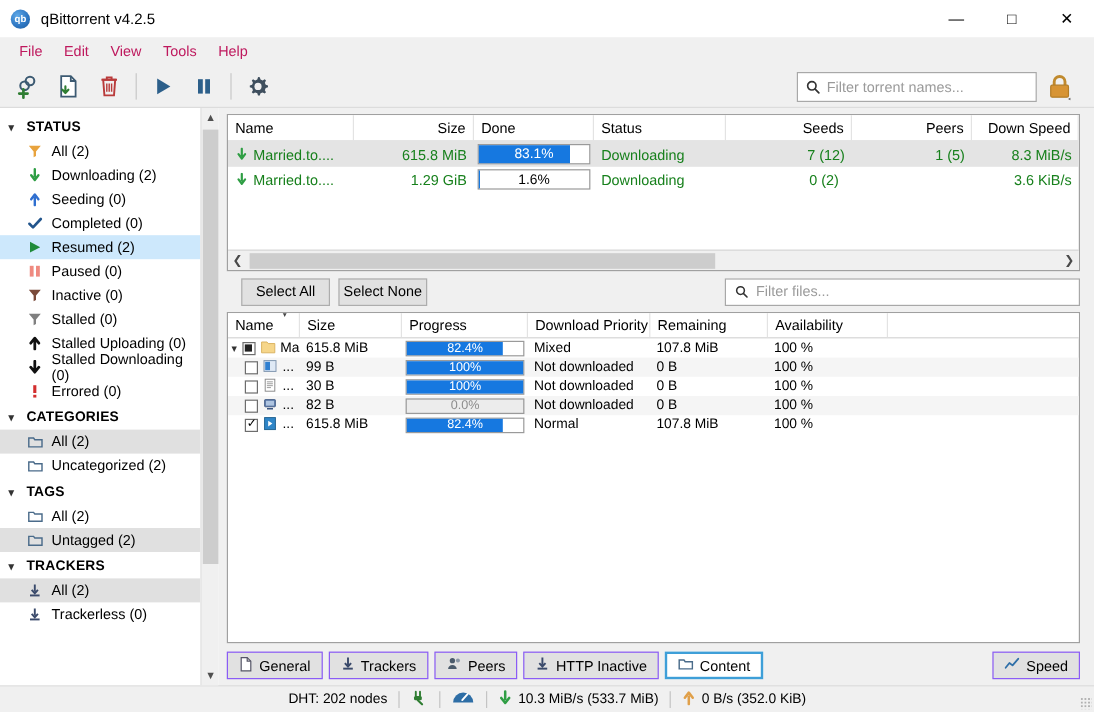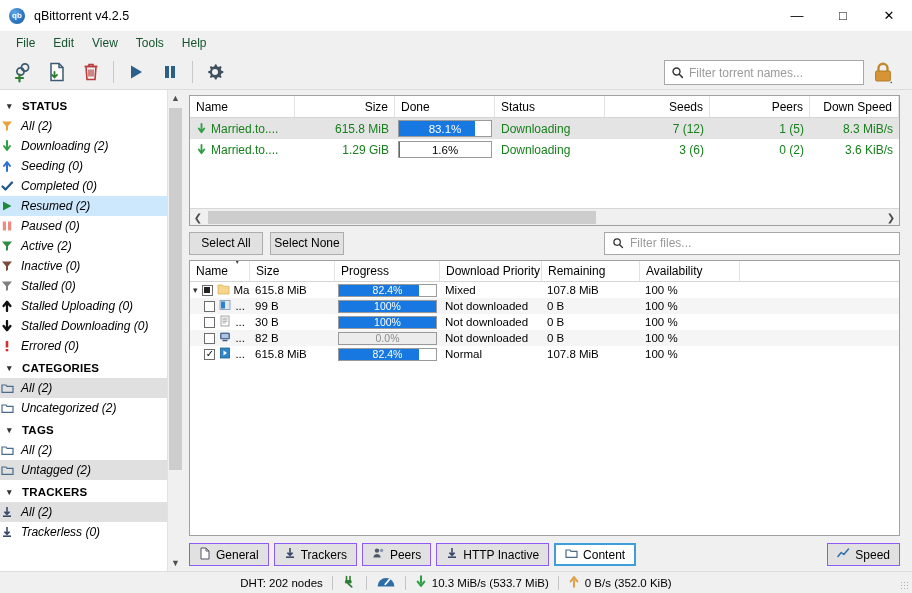--- a/index.html
+++ b/index.html
@@ -23,21 +23,21 @@
     background: radial-gradient(circle at 35% 32%, #5fa9e8 0%, #2f78c4 55%, #1d5a9c 100%);
     display: flex; align-items: center; justify-content: center;
     color: #fff; font-size: 8px; font-weight: bold; line-height: 1;
   }
   .title-text { margin-left: 9px; font-size: 12.5px; color: #000; }
   .wincontrols { position: absolute; right: 0; top: 0; height: 31px; display: flex; }
   .wc { width: 46px; height: 31px; display: flex; align-items: center; justify-content: center; font-size: 13px; color: #000; }
 
   
   .menubar { height: 23px; flex: 0 0 23px; background: #f0f0f0; display: flex; align-items: center; padding-left: 7px; }
-  .menuitem { padding: 3px 9px; font-size: 12px; color: #14532d; }
+  .menuitem { padding: 3px 9px; font-size: 12px; color: #be185d; }
 
   
   .toolbar {
     height: 36px; flex: 0 0 36px; background: #f0f0f0; display: flex; align-items: center;
     padding-left: 6px; border-bottom: 1px solid #dcdcdc; position: relative;
   }
   .tb-btn { width: 34px; height: 32px; display: flex; align-items: center; justify-content: center; }
   .tb-sep { width: 1px; height: 22px; background: #c8c8c8; margin: 0 5px; }
   .tb-right { position: absolute; right: 16px; top: 5px; display: flex; align-items: center; gap: 6px; }
   .filterbox {
@@ -51,21 +51,21 @@
   .body { flex: 1 1 auto; display: flex; min-height: 0; }
 
   
   .sidebar-wrap { width: 182px; flex: 0 0 182px; background: #fff; position: relative; display: flex; }
   .sidebar { flex: 1 1 auto; overflow: hidden; padding-top: 4px; }
   .sb-section {
     display: flex; align-items: center; gap: 5px; height: 20px;
     padding-left: 7px; font-weight: bold; font-size: 11.5px; letter-spacing: 0.2px; margin-top: 2px;
   }
   .sb-item {
-    display: flex; align-items: center; gap: 7px; height: 20px; font-size: 12px; font-style: italic;
+    display: flex; align-items: center; gap: 7px; height: 20px; padding-left: 22px; font-size: 12px;
   }
   .sb-item.sel-blue { background: #cde8fc; }
   .sb-item.sel-gray { background: #e0e0e0; }
   .chev { font-size: 9px; color: #333; width: 10px; display:inline-block; }
   .ic { width: 14px; height: 14px; display: inline-flex; align-items: center; justify-content: center; flex: 0 0 14px; }
   .sb-scroll { width: 15px; flex: 0 0 15px; background: #f0f0f0; border-left: 1px solid #e2e2e2; position: relative; }
   .sb-scroll .arrow { position: absolute; left: 0; width: 15px; height: 16px; display: flex; align-items: center; justify-content: center; font-size: 9px; color: #505050; }
   .sb-scroll .arrow.up { top: 0; } .sb-scroll .arrow.dn { bottom: 0; }
   .sb-thumb { position: absolute; left: 1px; width: 13px; top: 18px; height: 362px; background: #cdcdcd; }
 
@@ -86,21 +86,21 @@
   .pbar .fill { position: absolute; left: 0; top: 0; bottom: 0; background: #1678e0; }
   .pbar .lbl { position: absolute; inset: 0; display: flex; align-items: center; justify-content: center; font-size: 11.5px; }
   .pbar .lbl.on { color: #fff; } .pbar .lbl.off { color: #000; }
 
   .hscroll { height: 17px; background: #f0f0f0; border-top: 1px solid #d7d7d7; display: flex; align-items: center; }
   .hs-arrow { width: 16px; text-align: center; font-size: 10px; color: #4a4a4a; }
   .hs-track { flex: 1 1 auto; height: 15px; background: #f0f0f0; position: relative; }
   .hs-thumb { position: absolute; left: 2px; top: 1px; height: 13px; width: 388px; background: #cdcdcd; }
 
   
-  .selbar { display: flex; align-items: center; gap: 7px; height: 24px; }
+  .selbar { display: flex; align-items: center; gap: 7px; height: 24px; margin-left: 12px; }
   .btn { height: 23px; min-width: 74px; background: #e1e1e1; border: 1px solid #adadad; font-size: 12px; display: flex; align-items: center; justify-content: center; }
   .filefilter { margin-left: auto; width: 296px; height: 23px; background: #fff; border: 1px solid #a8a8a8; display: flex; align-items: center; gap: 6px; padding: 0 7px; }
   .filefilter .ph { color: #9a9a9a; font-size: 12px; }
 
   
   .files { flex: 1 1 auto; background: #fff; border: 1px solid #a0a0a0; display: flex; flex-direction: column; min-height: 0; }
   .frow { display: flex; height: 16px; align-items: stretch; }
   .frow.alt { background: #f5f5f5; }
   .fd { display: flex; align-items: center; padding: 0 5px; font-size: 11.5px; overflow: hidden; white-space: nowrap; }
   .cbx { width: 11px; height: 11px; border: 1px solid #6d6d6d; background: #fff; display: inline-flex; align-items: center; justify-content: center; flex: 0 0 11px; }
@@ -272,28 +272,20 @@
               <svg width="12" height="12" viewBox="0 0 12 12">
                 <rect x="1.8" y="1.5" width="3.2" height="9" fill="#ef8a80"></rect>
                 <rect x="7" y="1.5" width="3.2" height="9" fill="#ef8a80"></rect>
               </svg>
             </span>
           <span>Paused (0)</span>
         </div>
         <div class="sb-item">
           <span class="ic">
               <svg width="12" height="12" viewBox="0 0 12 12">
-                <path d="M1 1.5h10L7 6.2V10L5 11V6.2z" fill="#2f8c45"></path>
-              </svg>
-            </span>
-          <span>Active (2)</span>
-        </div>
-        <div class="sb-item">
-          <span class="ic">
-              <svg width="12" height="12" viewBox="0 0 12 12">
                 <path d="M1 1.5h10L7 6.2V10L5 11V6.2z" fill="#7a4a3a"></path>
               </svg>
             </span>
           <span>Inactive (0)</span>
         </div>
         <div class="sb-item">
           <span class="ic">
               <svg width="12" height="12" viewBox="0 0 12 12">
                 <path d="M1 1.5h10L7 6.2V10L5 11V6.2z" fill="#808080"></path>
               </svg>
@@ -444,21 +436,20 @@
             <span style="color:#17801c">Married.to....</span>
           </div>
           <div class="td r green" style="width:100px">1.29 GiB</div>
           <div class="td" style="width:100px;padding:0 3px">
             <div class="pbar">
               <div class="fill" style="width:1.6%"></div>
               <div class="lbl off">1.6%</div>
             </div>
           </div>
           <div class="td green" style="width:110px">Downloading</div>
-          <div class="td r green" style="width:105px">3 (6)</div>
           <div class="td r green" style="width:100px">0 (2)</div>
           <div class="td r green" style="flex:1 1 auto">3.6 KiB/s</div>
         </div>
 
         <div style="flex:1 1 auto; min-height:48px"></div>
 
         <div class="hscroll">
           <div class="hs-arrow">❮</div>
           <div class="hs-track">
               <div class="hs-thumb"></div>

